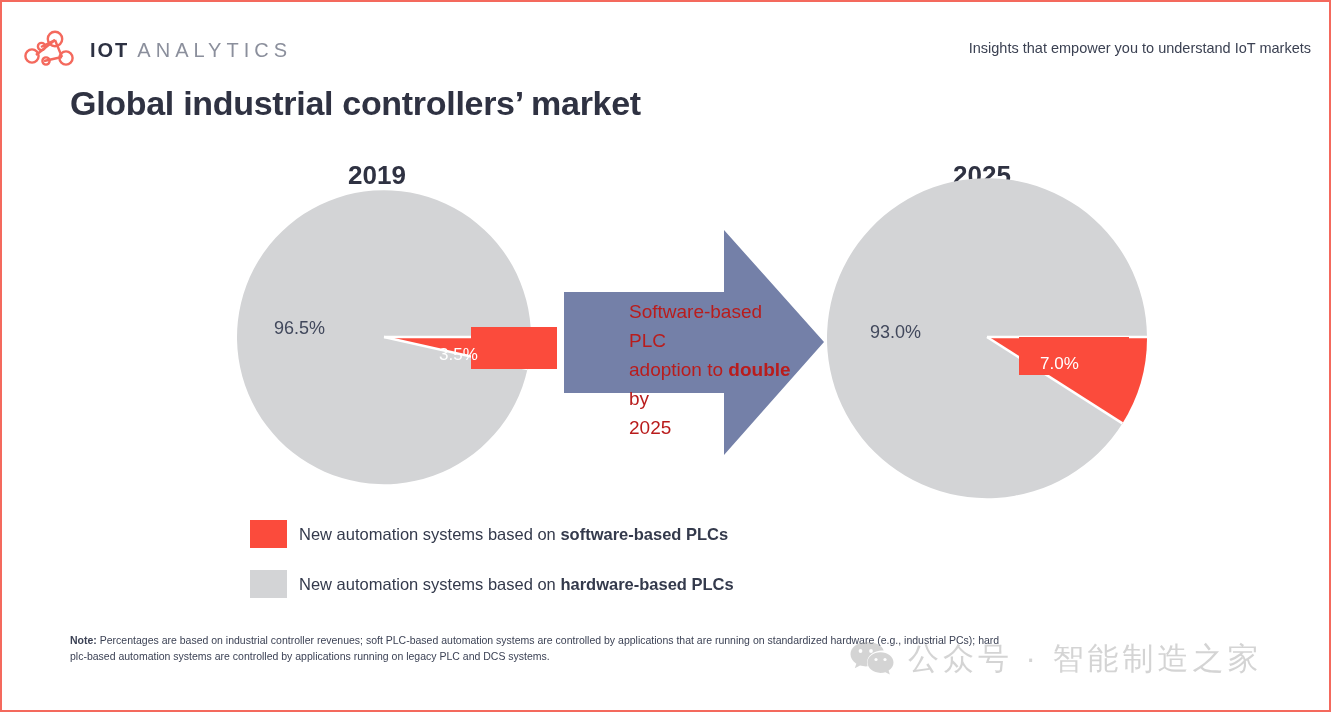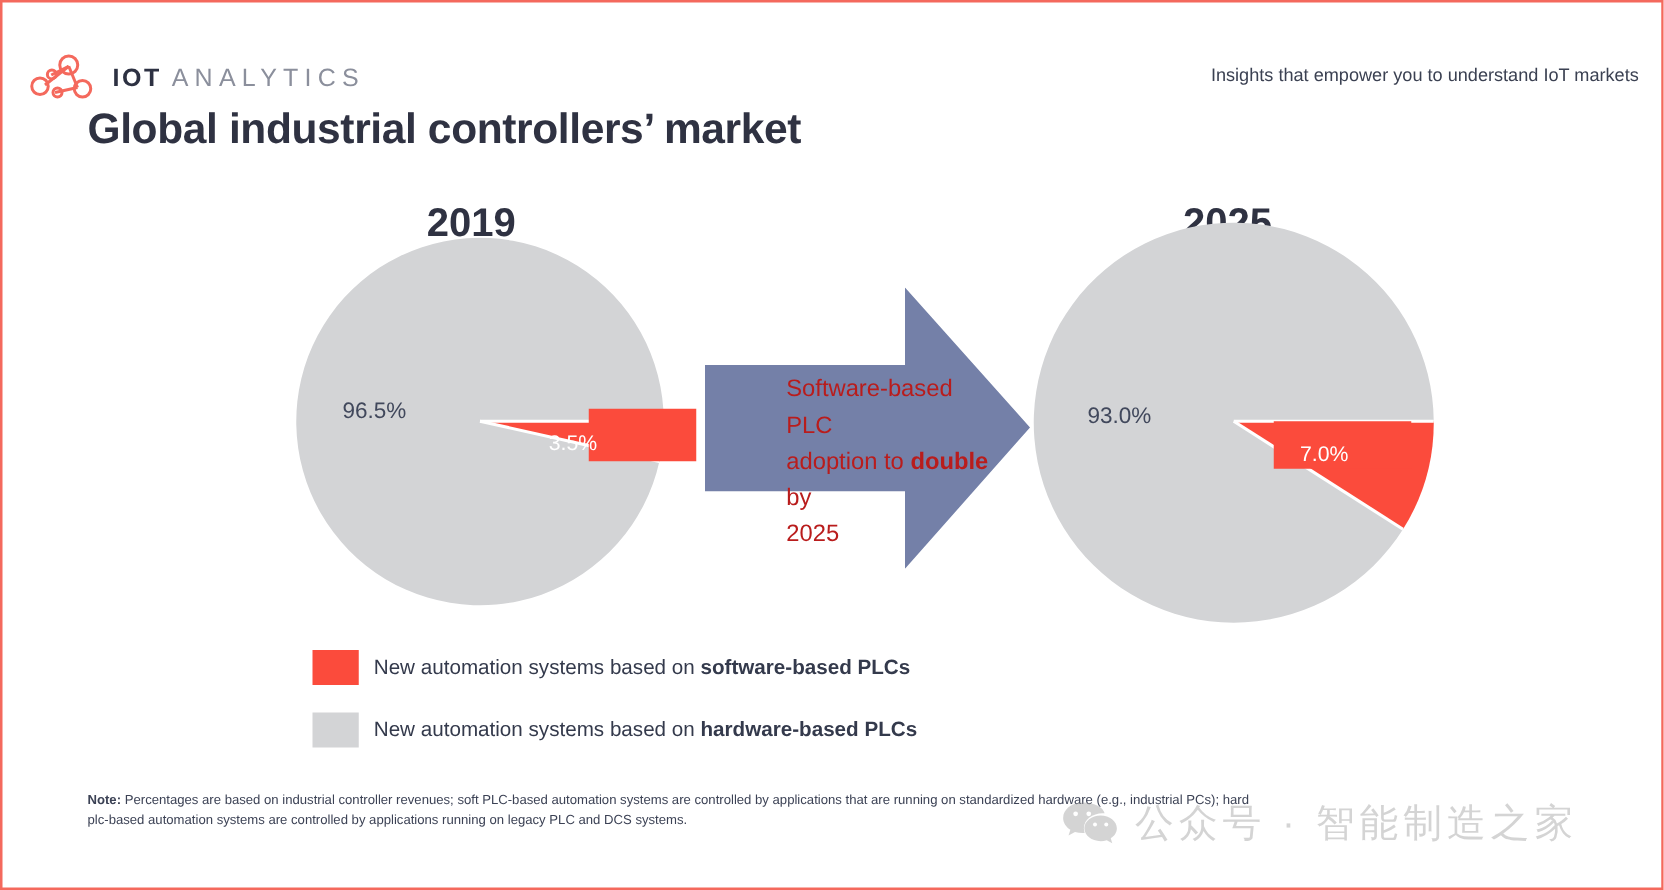--- a/index.html
+++ b/index.html
@@ -16,21 +16,21 @@
     width: 1331px;
     height: 712px;
     background: #ffffff;
     border: 2px solid #f4695d;
     overflow: hidden;
   }
 
   
   #header {
     position: absolute;
-    left: 0; top: 13px;
+    left: 0; top: 0;
     width: 100%;
     height: 78px;
     padding-left: 36px;
   }
 
   #logo-wrap {
     position: absolute;
     left: 20px; top: 28px;
     display: flex;
     align-items: center;
@@ -69,21 +69,21 @@
   
   #chart-area {
     position: absolute;
     left: 0; top: 140px;
     width: 100%;
     height: 375px;
   }
 
   .year-label {
     position: absolute;
-    font-size: 32px;
+    font-size: 26px;
     font-weight: bold;
     color: #2f3242;
     text-align: center;
     width: 200px;
   }
   #year-2019 { left: 275px; top: 18px; }
   #year-2025 { left: 880px; top: 18px; }
 
   .pie-svg { position: absolute; }
   #pie-2019-svg { left: 205px; top: 48px; }

